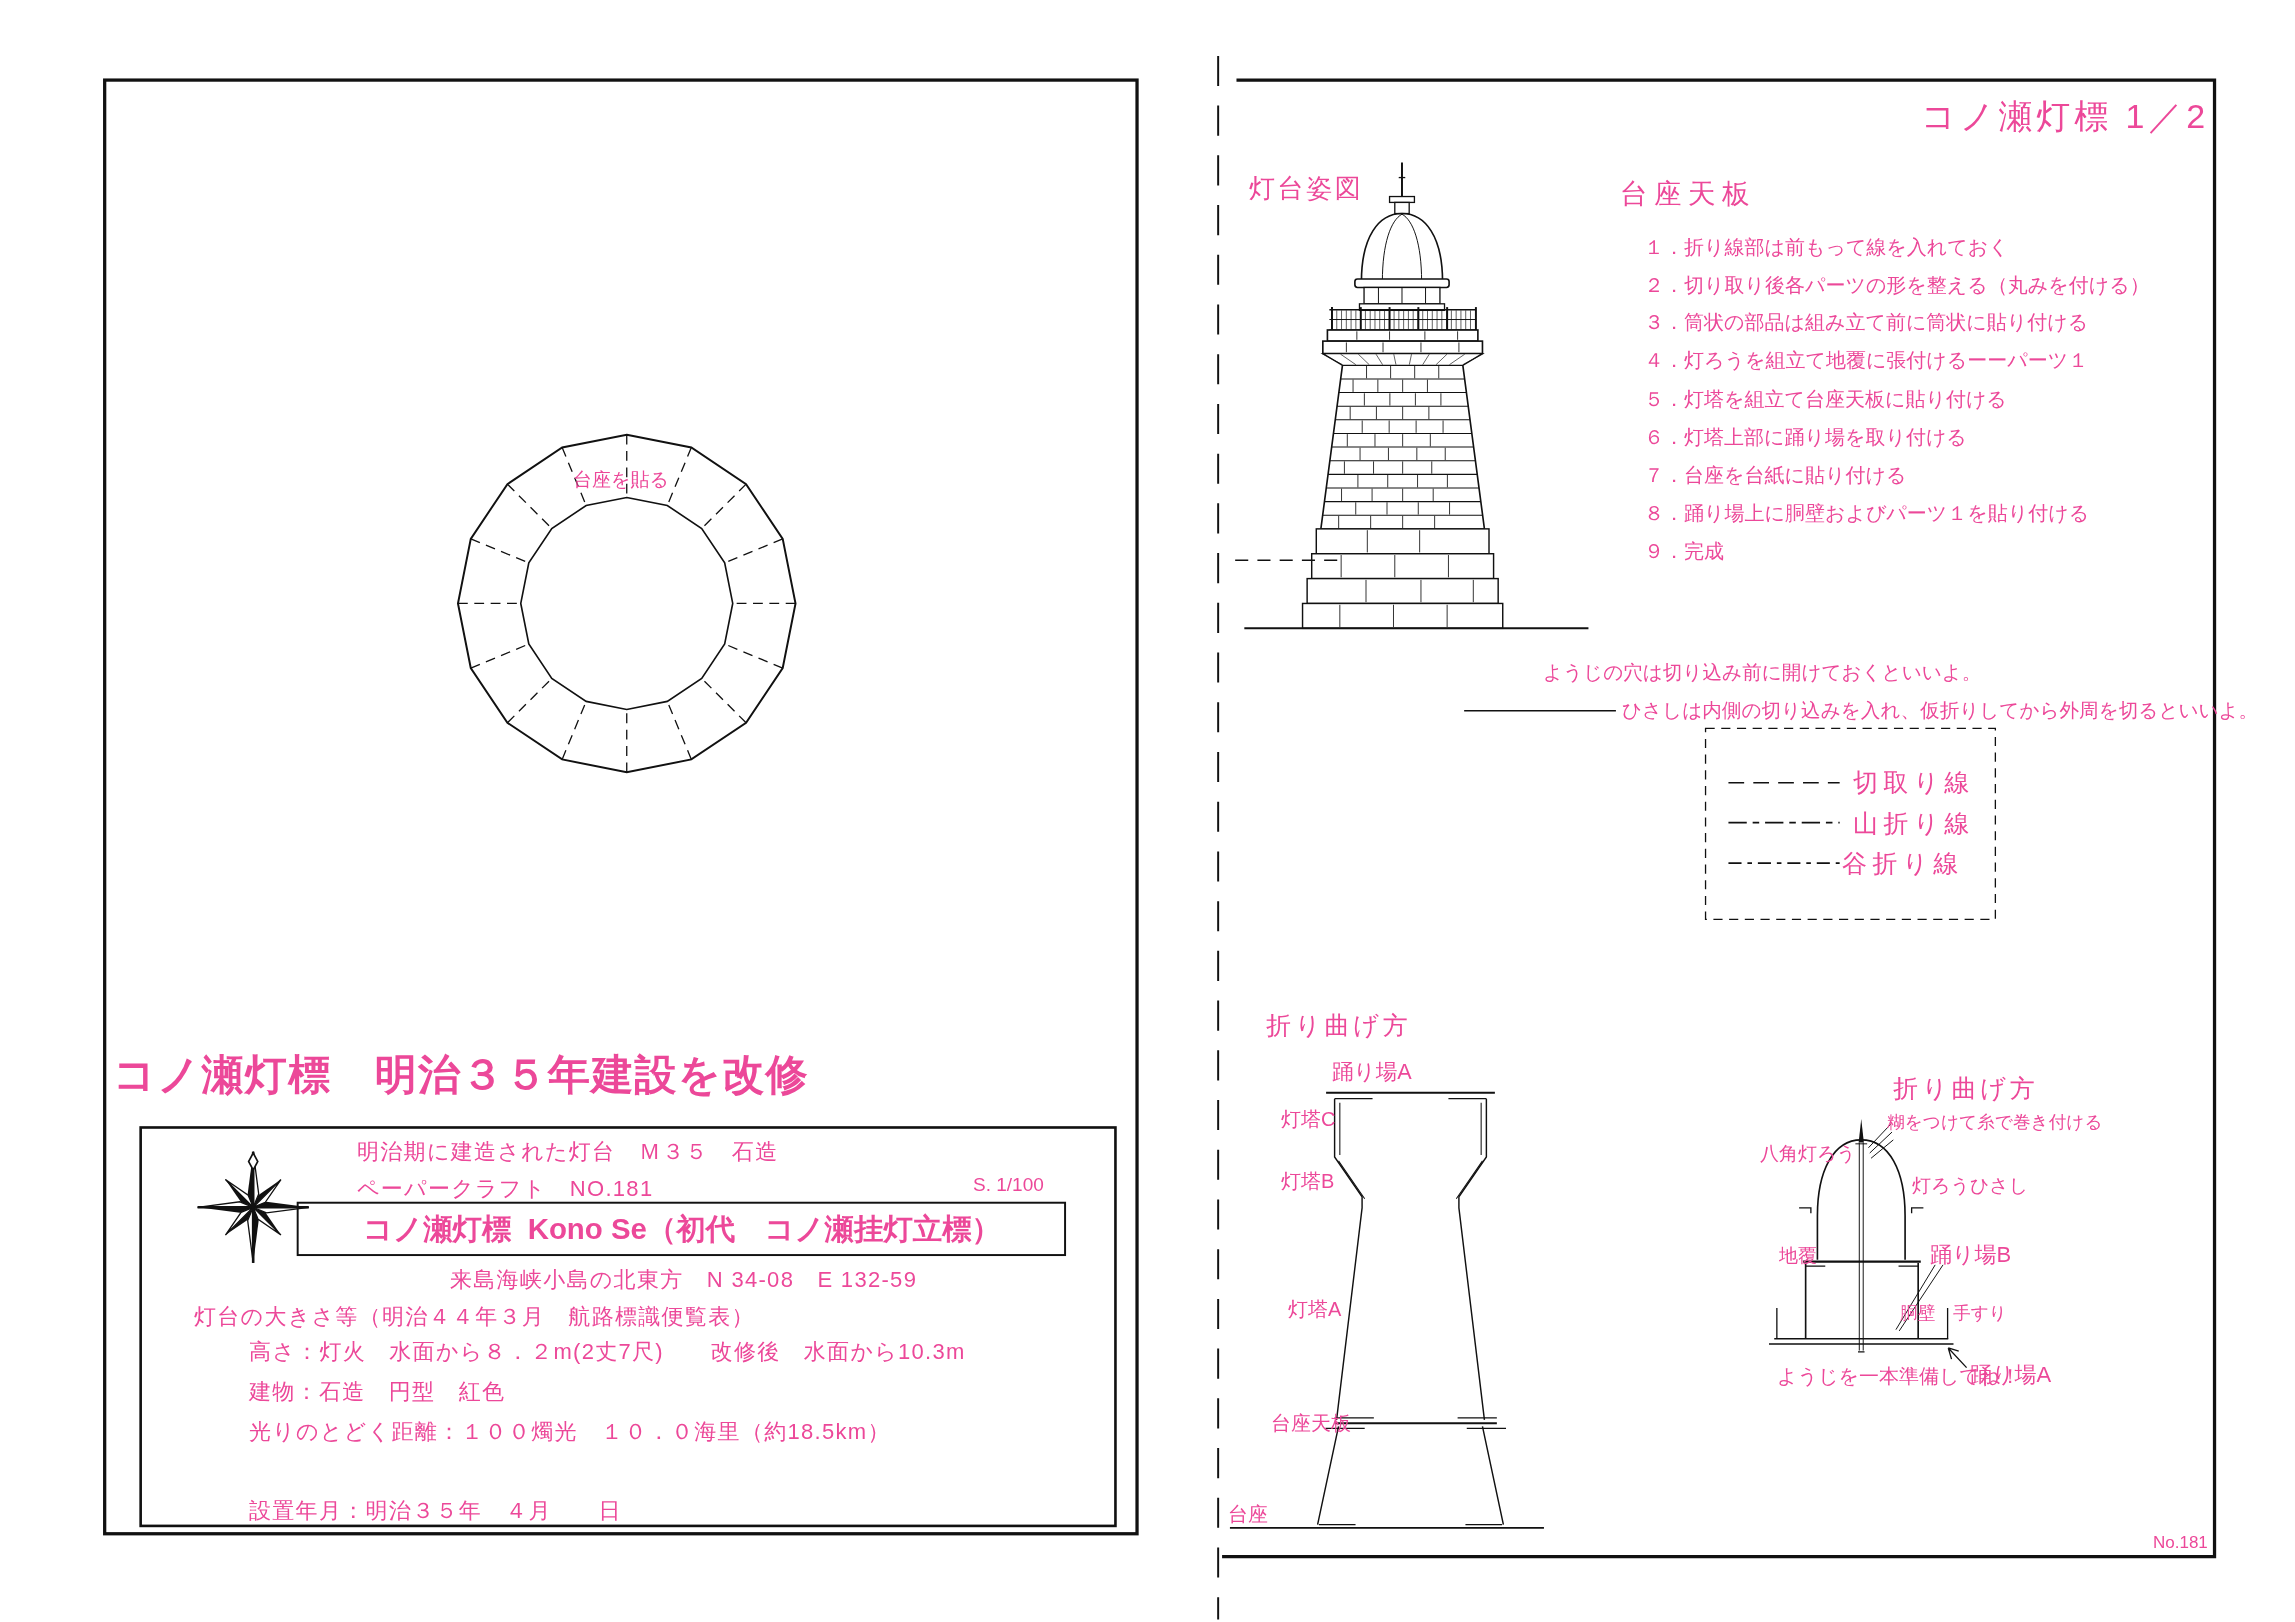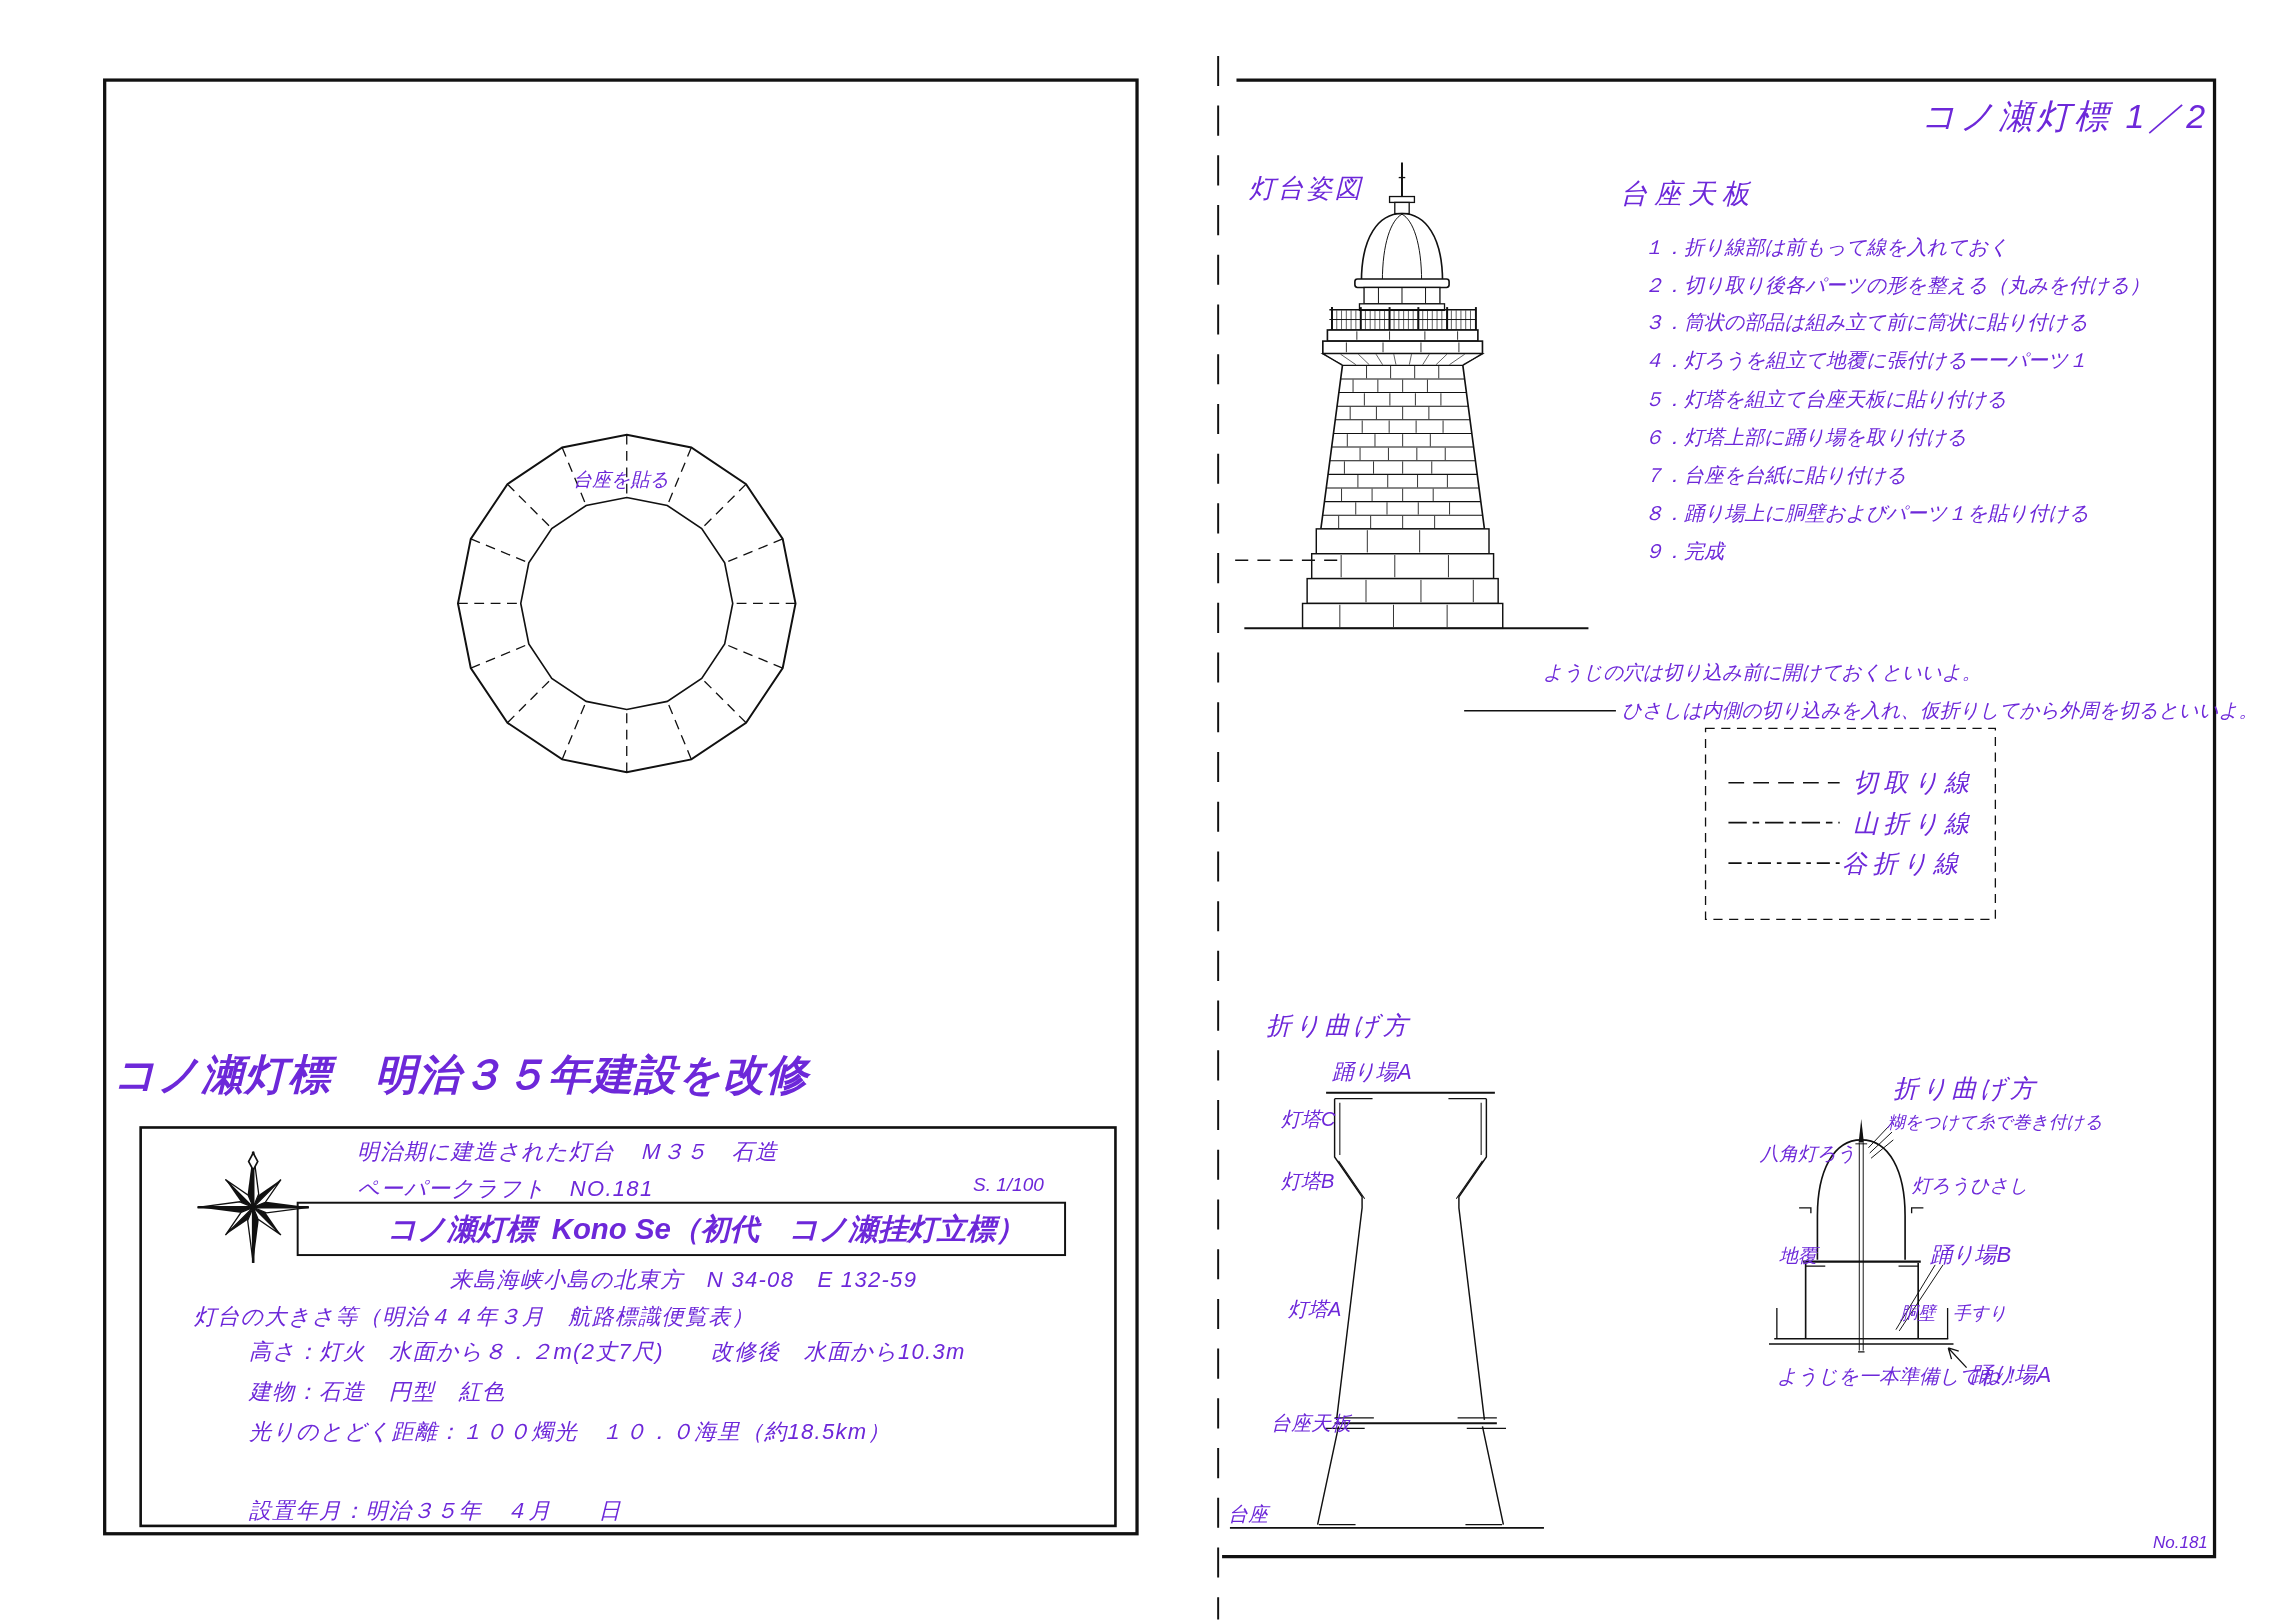--- a/index.html
+++ b/index.html
@@ -1,19 +1,19 @@
 <!DOCTYPE html>
 <html style="font-size:10.5px"><head>
 <meta charset="utf-8">
 <style>
   html,body{margin:0;padding:0;background:#e8e8e8;}
   .canvas{position:relative;width:2295px;height:1623px;background:#ffffff;overflow:hidden;
           font-family:"Liberation Sans","DejaVu Sans",sans-serif;color:#111;}
   svg.art{position:absolute;left:0;top:0;width:2295px;height:1623px;}
-  .lbl{position:absolute;white-space:pre;color:#6d28d9;line-height:1.15;font-style:italic;}
+  .lbl{position:absolute;white-space:pre;color:#ec4899;line-height:1.15;}
   .w6{font-weight:600;}
   .ctr{text-align:center;}
 </style>
 </head>
 <body>
 
 <div class="canvas">
 
   <svg class="art" viewBox="0 0 3508 2480">
 
@@ -259,21 +259,21 @@
   </svg>
 
   <div class="lbl" style="left:573px;top:469px;font-size:19px;">台座を貼る</div>
 
   <div class="lbl w6" style="left:113px;top:1051px;font-size:42px;letter-spacing:1.3px;">コノ瀬灯標　明治３５年建設を改修</div>
 
   <div class="lbl" style="left:357px;top:1139px;font-size:22px;letter-spacing:1.3px;">明治期に建造された灯台　Ｍ３５　石造</div>
   <div class="lbl" style="left:357px;top:1176px;font-size:22px;letter-spacing:1.3px;">ペーパークラフト　NO.181</div>
   <div class="lbl" style="left:973px;top:1174px;font-size:19px;">S. 1/100</div>
 
-  <div class="lbl w6 ctr" style="left:298px;top:1212px;width:768px;font-size:29.4px;padding-left:24px;">コノ瀬灯標  Kono Se（初代　コノ瀬挂灯立標）</div>
+  <div class="lbl w6 ctr" style="left:298px;top:1212px;width:768px;font-size:29.4px;">コノ瀬灯標  Kono Se（初代　コノ瀬挂灯立標）</div>
 
   <div class="lbl" style="left:450px;top:1267px;font-size:22px;letter-spacing:1.3px;">来島海峡小島の北東方　N 34-08　E 132-59</div>
   <div class="lbl" style="left:194px;top:1304px;font-size:22px;letter-spacing:1.3px;">灯台の大きさ等（明治４４年３月　航路標識便覧表）</div>
 
   <div class="lbl" style="left:249px;top:1339px;font-size:22px;letter-spacing:1.3px;">高さ：灯火　水面から８．２m(2丈7尺)　　改修後　水面から10.3m</div>
   <div class="lbl" style="left:249px;top:1379px;font-size:22px;letter-spacing:1.3px;">建物：石造　円型　紅色</div>
   <div class="lbl" style="left:249px;top:1419px;font-size:22px;letter-spacing:1.3px;">光りのとどく距離：１００燭光　１０．０海里（約18.5km）</div>
   <div class="lbl" style="left:249px;top:1498px;font-size:22px;letter-spacing:1.3px;">設置年月：明治３５年　４月　　日</div>
 
   <div class="lbl" style="left:1921px;top:97px;font-size:34px;letter-spacing:3.9px;">コノ瀬灯標 1／2</div>

